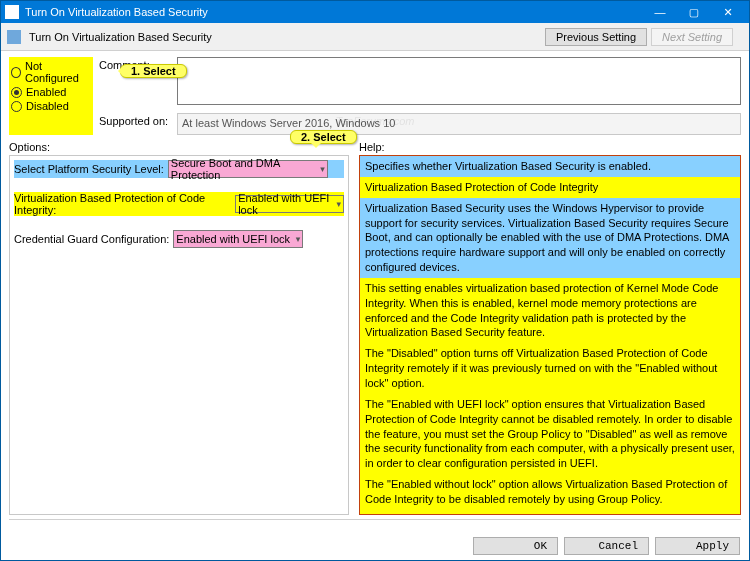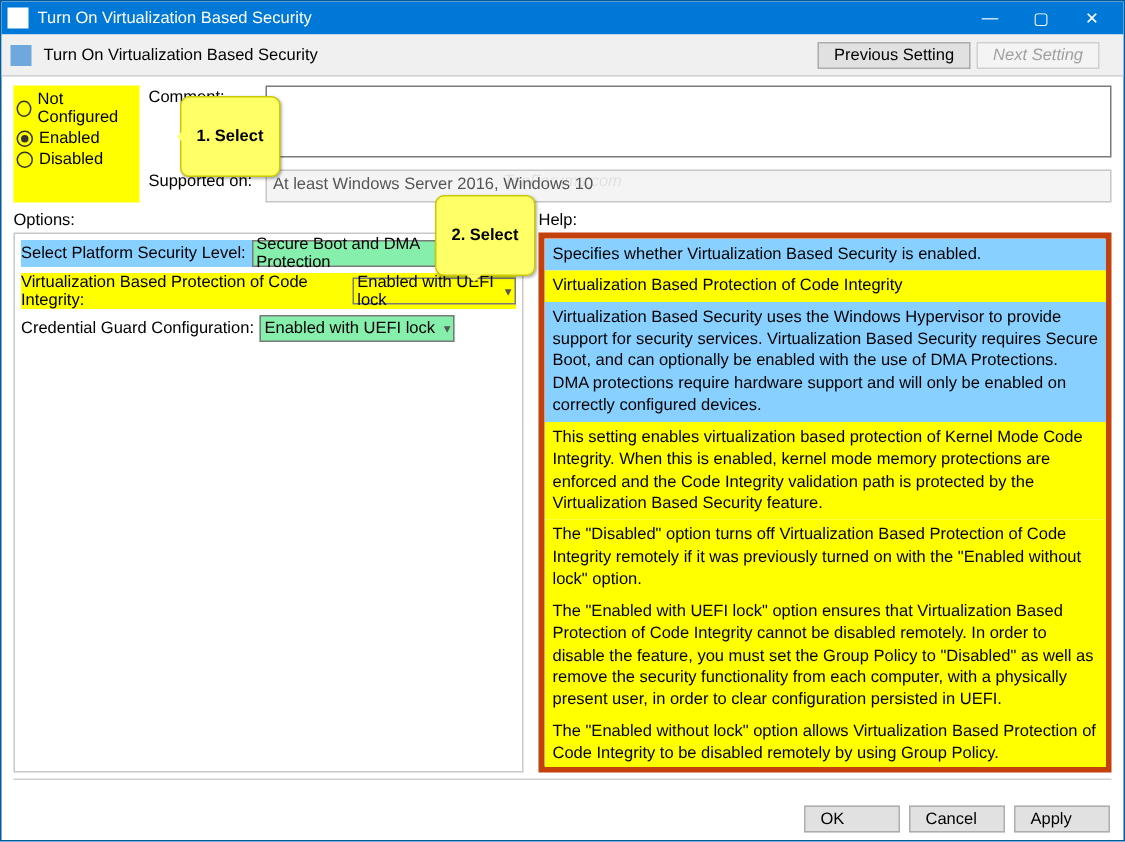--- a/index.html
+++ b/index.html
@@ -22,39 +22,39 @@
 .radio.selected-row { background:#ffff00; }
 .comment-area { flex:1; display:grid; grid-template-columns:72px 1fr; grid-template-rows:1fr auto; gap:2px 6px; }
 .lbl { font-size:11px; text-align:left; padding-top:2px;}
 textarea.comment { width:100%; height:48px; border:1px solid #7a7a7a; resize:none; font-size:11px; padding:2px;}
 .supported { width:100%; height:22px; border:1px solid #c8c8c8; background:#f4f4f4; font-size:11px; padding:3px 4px; color:#555; overflow:hidden;}
 .mid { display:flex; padding:0 8px 4px 8px; gap:10px; height:380px; }
 .left { width:340px; display:flex; flex-direction:column; }
 .right { flex:1; display:flex; flex-direction:column; }
 .sectlbl { font-size:11px; margin:2px 0 2px 0; }
 .leftbox { border:1px solid #c8c8c8; flex:1; padding:4px; position:relative; }
-.row { display:flex; align-items:center; gap:4px; margin-bottom:4px; }
+.row { display:flex; align-items:center; gap:4px; margin-bottom:14px; }
 .row .rlbl { font-size:11px; }
 .row.hl-blue { background:#88d0ff; }
 .row.hl-yellow { background:#ffff00; }
-select, .fake-select { border:1px solid #7a7a7a; background:#86efac; font-size:11px; height:18px; padding:0 2px; }
+select, .fake-select { border:1px solid #7a7a7a; background:#f9a8d4; font-size:11px; height:18px; padding:0 2px; }
 .fake-select { display:inline-flex; align-items:center; justify-content:space-between; width:150px; cursor:pointer; }
 .fake-select .arrow { font-size:9px; color:#555; }
-.callout { position:absolute; background:#ffff66; border:1px solid #caca00; border-radius:6px; padding:20px 10px; font-weight:bold; font-size:11px; box-shadow:1px 1px 2px rgba(0,0,0,.3); white-space:nowrap; }
+.callout { position:absolute; background:#ffff66; border:1px solid #caca00; border-radius:6px; padding:0 10px; font-weight:bold; font-size:11px; box-shadow:1px 1px 2px rgba(0,0,0,.3); white-space:nowrap; }
 .callout::after { content:""; position:absolute; left:-8px; top:50%; transform:translateY(-50%); border:5px solid transparent; border-right-color:#ffff66; }
 .callout.c1 { top:64px; left:120px; }
 .callout.c2 { top:-26px; left:280px;text-align:right; }
 .callout.c2::after { left:20px; top:auto; bottom:-10px; transform:none; border:5px solid transparent; border-top-color:#ffff66; }
-.helpbox { border:4px solid #c2410c; flex:1; overflow:auto; font-size:10.5px; line-height:1.35; position:relative; }
+.helpbox { border:1px solid #c2410c; flex:1; overflow:auto; font-size:10.5px; line-height:1.35; position:relative; }
 .helpbox .p { padding:3px 5px; }
 .helpbox .hl-blue { background:#88d0ff; }
 .helpbox .hl-yellow { background:#ffff00; }
 .watermark { position:absolute; top:115px; left:50%; transform:translateX(-50%); color:rgba(0,0,0,.08); font-size:11px; font-style:italic; pointer-events:none; }
 .footer { position:absolute; bottom:6px; right:10px; display:flex; gap:6px; }
-.footer .btn { width:64px; text-align:left; }
+.footer .btn { width:85px; text-align:right;font-family:Liberation Mono, monospace; }
 .hr { border-top:1px solid #d0d0d0; margin:0 8px; }
 </style>
 </head>
 <body>
 
 <div class="titlebar">
   <span class="icon"></span>
   <span class="title">Turn On Virtualization Based Security</span>
   <span class="winbtn">—</span>
   <span class="winbtn">▢</span>

